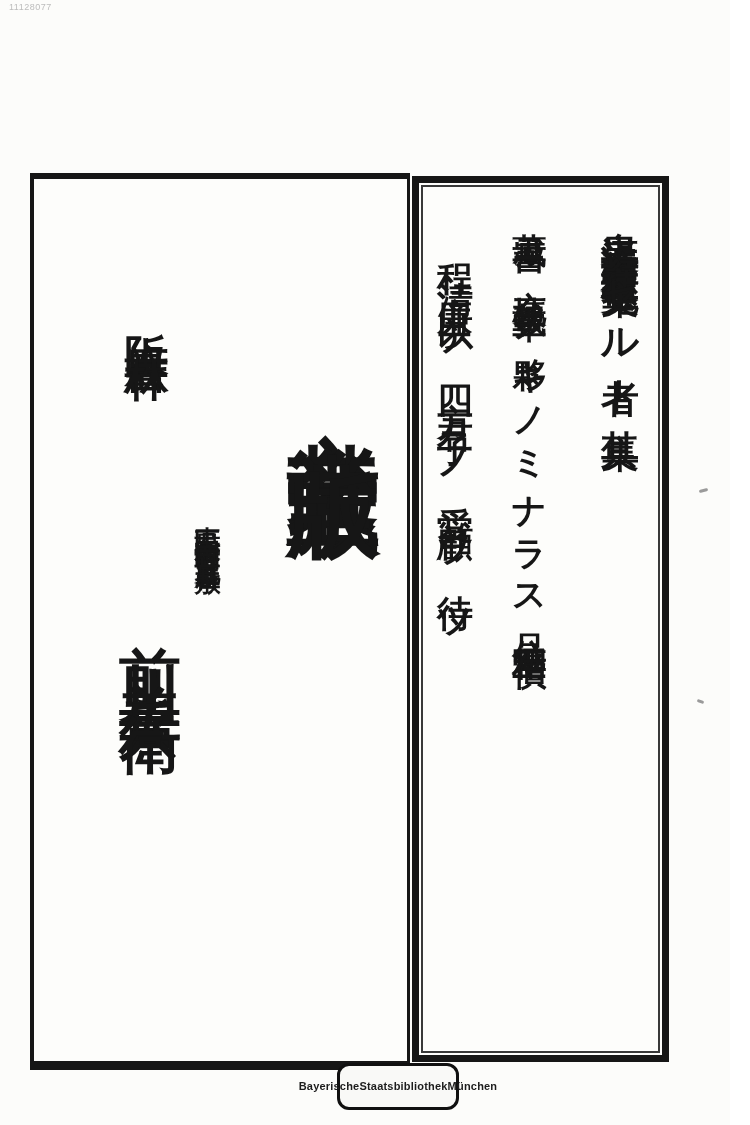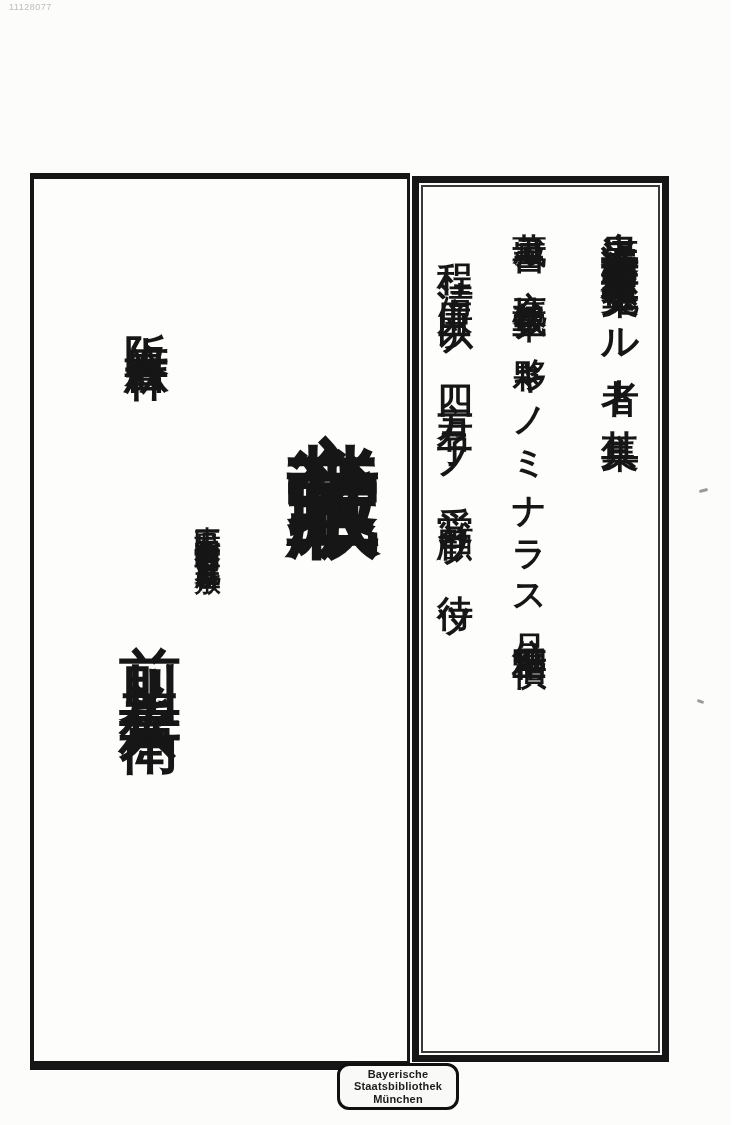--- a/index.html
+++ b/index.html
@@ -71,21 +71,21 @@
   
   .stamp {
     position: absolute;
     left: 337px; top: 1063px;
     width: 122px; height: 47px;
     box-sizing: border-box;
     border: 3px solid #101010;
     border-radius: 12px;
     background: #f9f9f7;
     display: flex;
-    flex-direction: column;
+    flex-direction: row;
     align-items: center;
     justify-content: center;
     z-index: 5;
   }
   .stamp span {
     font-family: "Liberation Sans", sans-serif;
     font-weight: bold;
     font-size: 11px;
     line-height: 12.5px;
     color: #1d1d1d;

